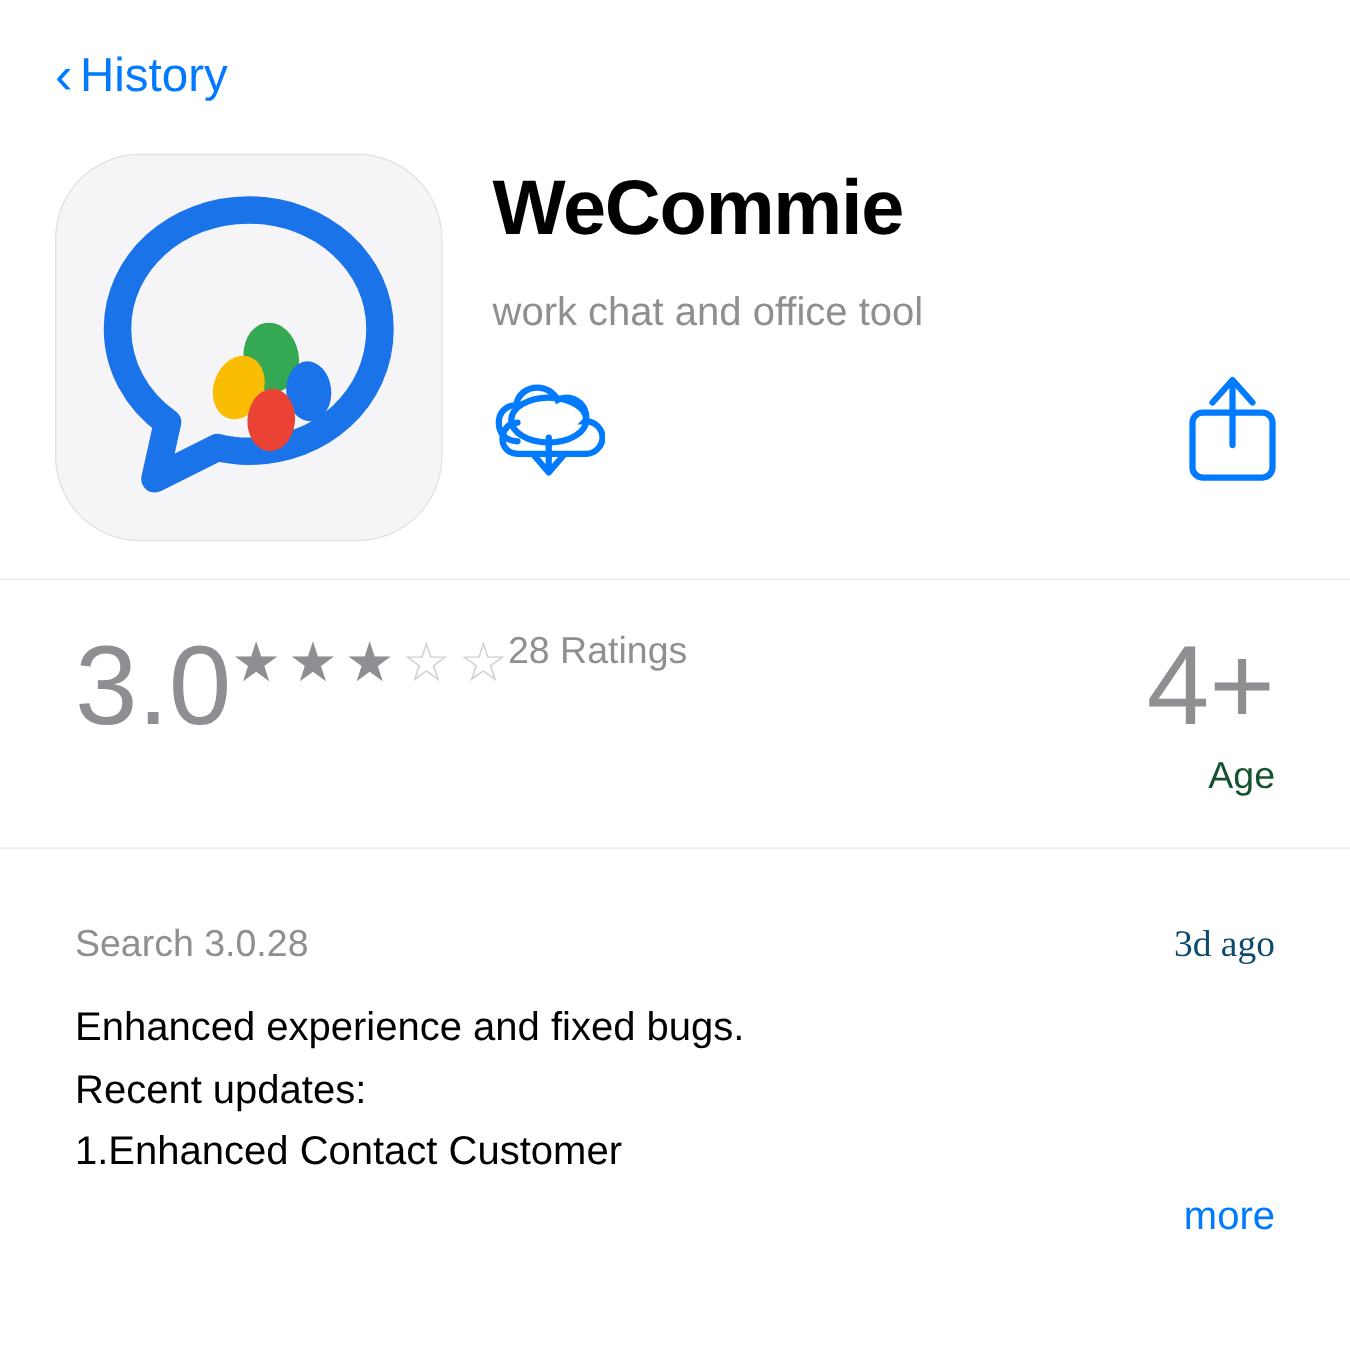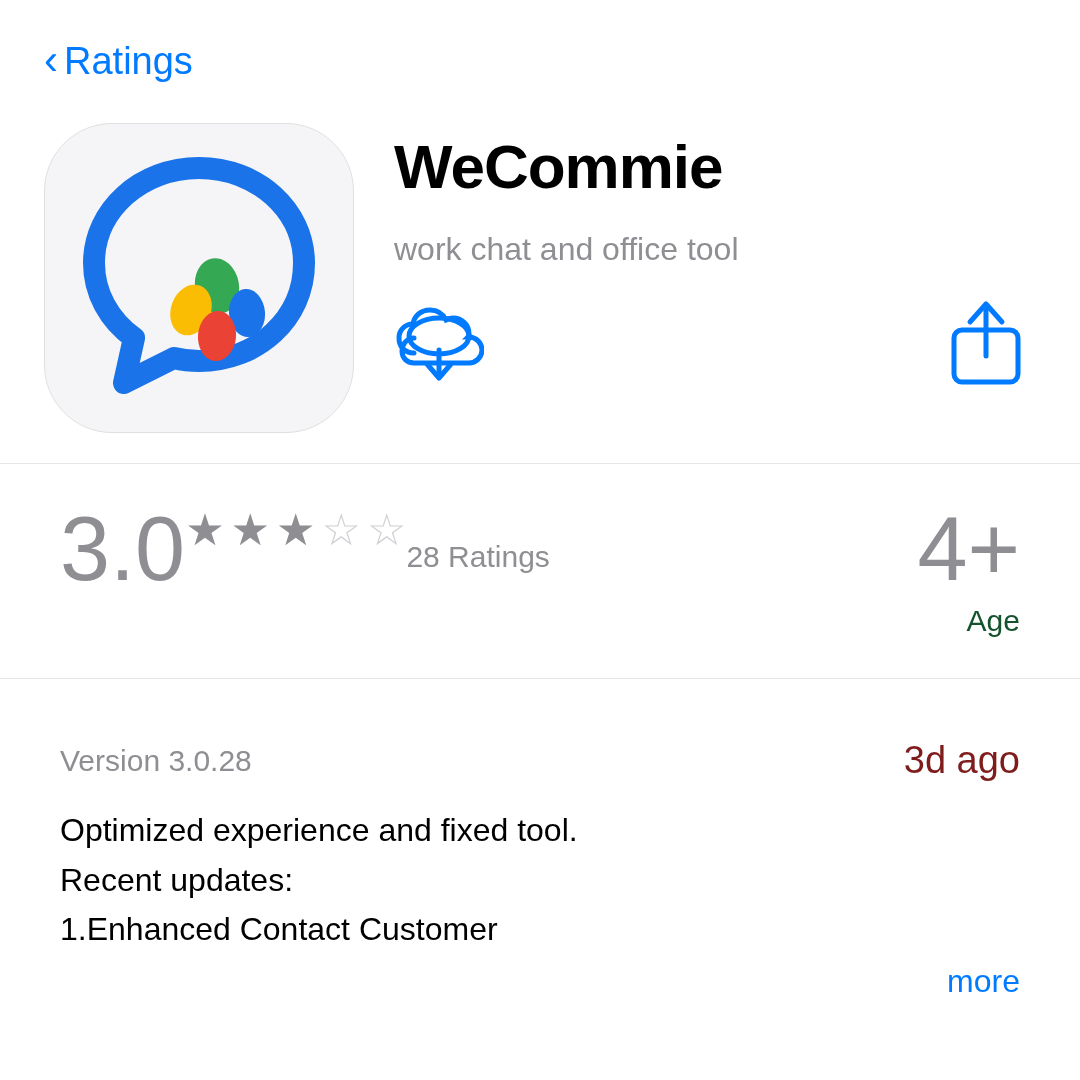--- a/index.html
+++ b/index.html
@@ -160,21 +160,20 @@
     }
 
     .star.empty {
       color: #d1d1d6;
     }
 
     .ratings-count {
       font-size: 30px;
       color: #8e8e93;
       font-weight: 400;
-      margin-top: 36px;
     }
 
     .rating-right {
       display: flex;
       flex-direction: column;
       align-items: flex-end;
     }
 
     .age-score {
       font-size: 90px;
@@ -224,22 +223,23 @@
       align-items: center;
       margin-bottom: 24px;
     }
 
     .version-number {
       font-size: 30px;
       color: #8e8e93;
     }
 
     .version-time {
-      font-size: 38px;
-      color: #7f1d1d;
+      font-size: 30px;
+      color: #0c4a6e;
+      font-family: Liberation Serif, serif;
     }
 
     .update-notes {
       font-size: 32px;
       color: #000000;
       line-height: 1.55;
     }
 
     .update-notes-line {
       display: block;
@@ -254,21 +254,21 @@
     }
   </style>
 </head>
 <body>
 
 <div class="screen">
 
   <div class="nav-header">
     <div class="back-button">
       <span class="back-chevron">‹</span>
-      <span class="back-label">Ratings</span>
+      <span class="back-label">History</span>
     </div>
   </div>
 
   <div class="app-info-section">
     <div class="app-icon-wrapper">
       <div class="app-icon">
 
         <svg viewBox="0 0 260 260" xmlns="http://www.w3.org/2000/svg">
 
           <path d="M130 20 C72 20 25 62 25 115 C25 145 40 172 65 190 L55 235 L105 210 C113 212 121 213 130 213 C188 213 235 171 235 115 C235 62 188 20 130 20 Z" fill="none" stroke="#1a73e8" stroke-width="22" stroke-linecap="round" stroke-linejoin="round"></path>
@@ -331,25 +331,25 @@
       <div class="age-score">4+</div>
       <div class="age-label">Age</div>
     </div>
   </div>
 
   <div class="whats-new-section">
     <div class="section-header">
     </div>
 
     <div class="version-info-row">
-      <span class="version-number">Version 3.0.28</span>
+      <span class="version-number">Search 3.0.28</span>
       <span class="version-time">3d ago</span>
     </div>
 
     <div class="update-notes">
-      <span class="update-notes-line">Optimized experience and fixed tool.</span>
+      <span class="update-notes-line">Enhanced experience and fixed bugs.</span>
       <span class="update-notes-line">Recent updates:</span>
       <span class="update-notes-line">1.Enhanced Contact Customer</span>
       <span class="more-link">more</span>
     </div>
   </div>
 
 </div>
 
 </body></html>

